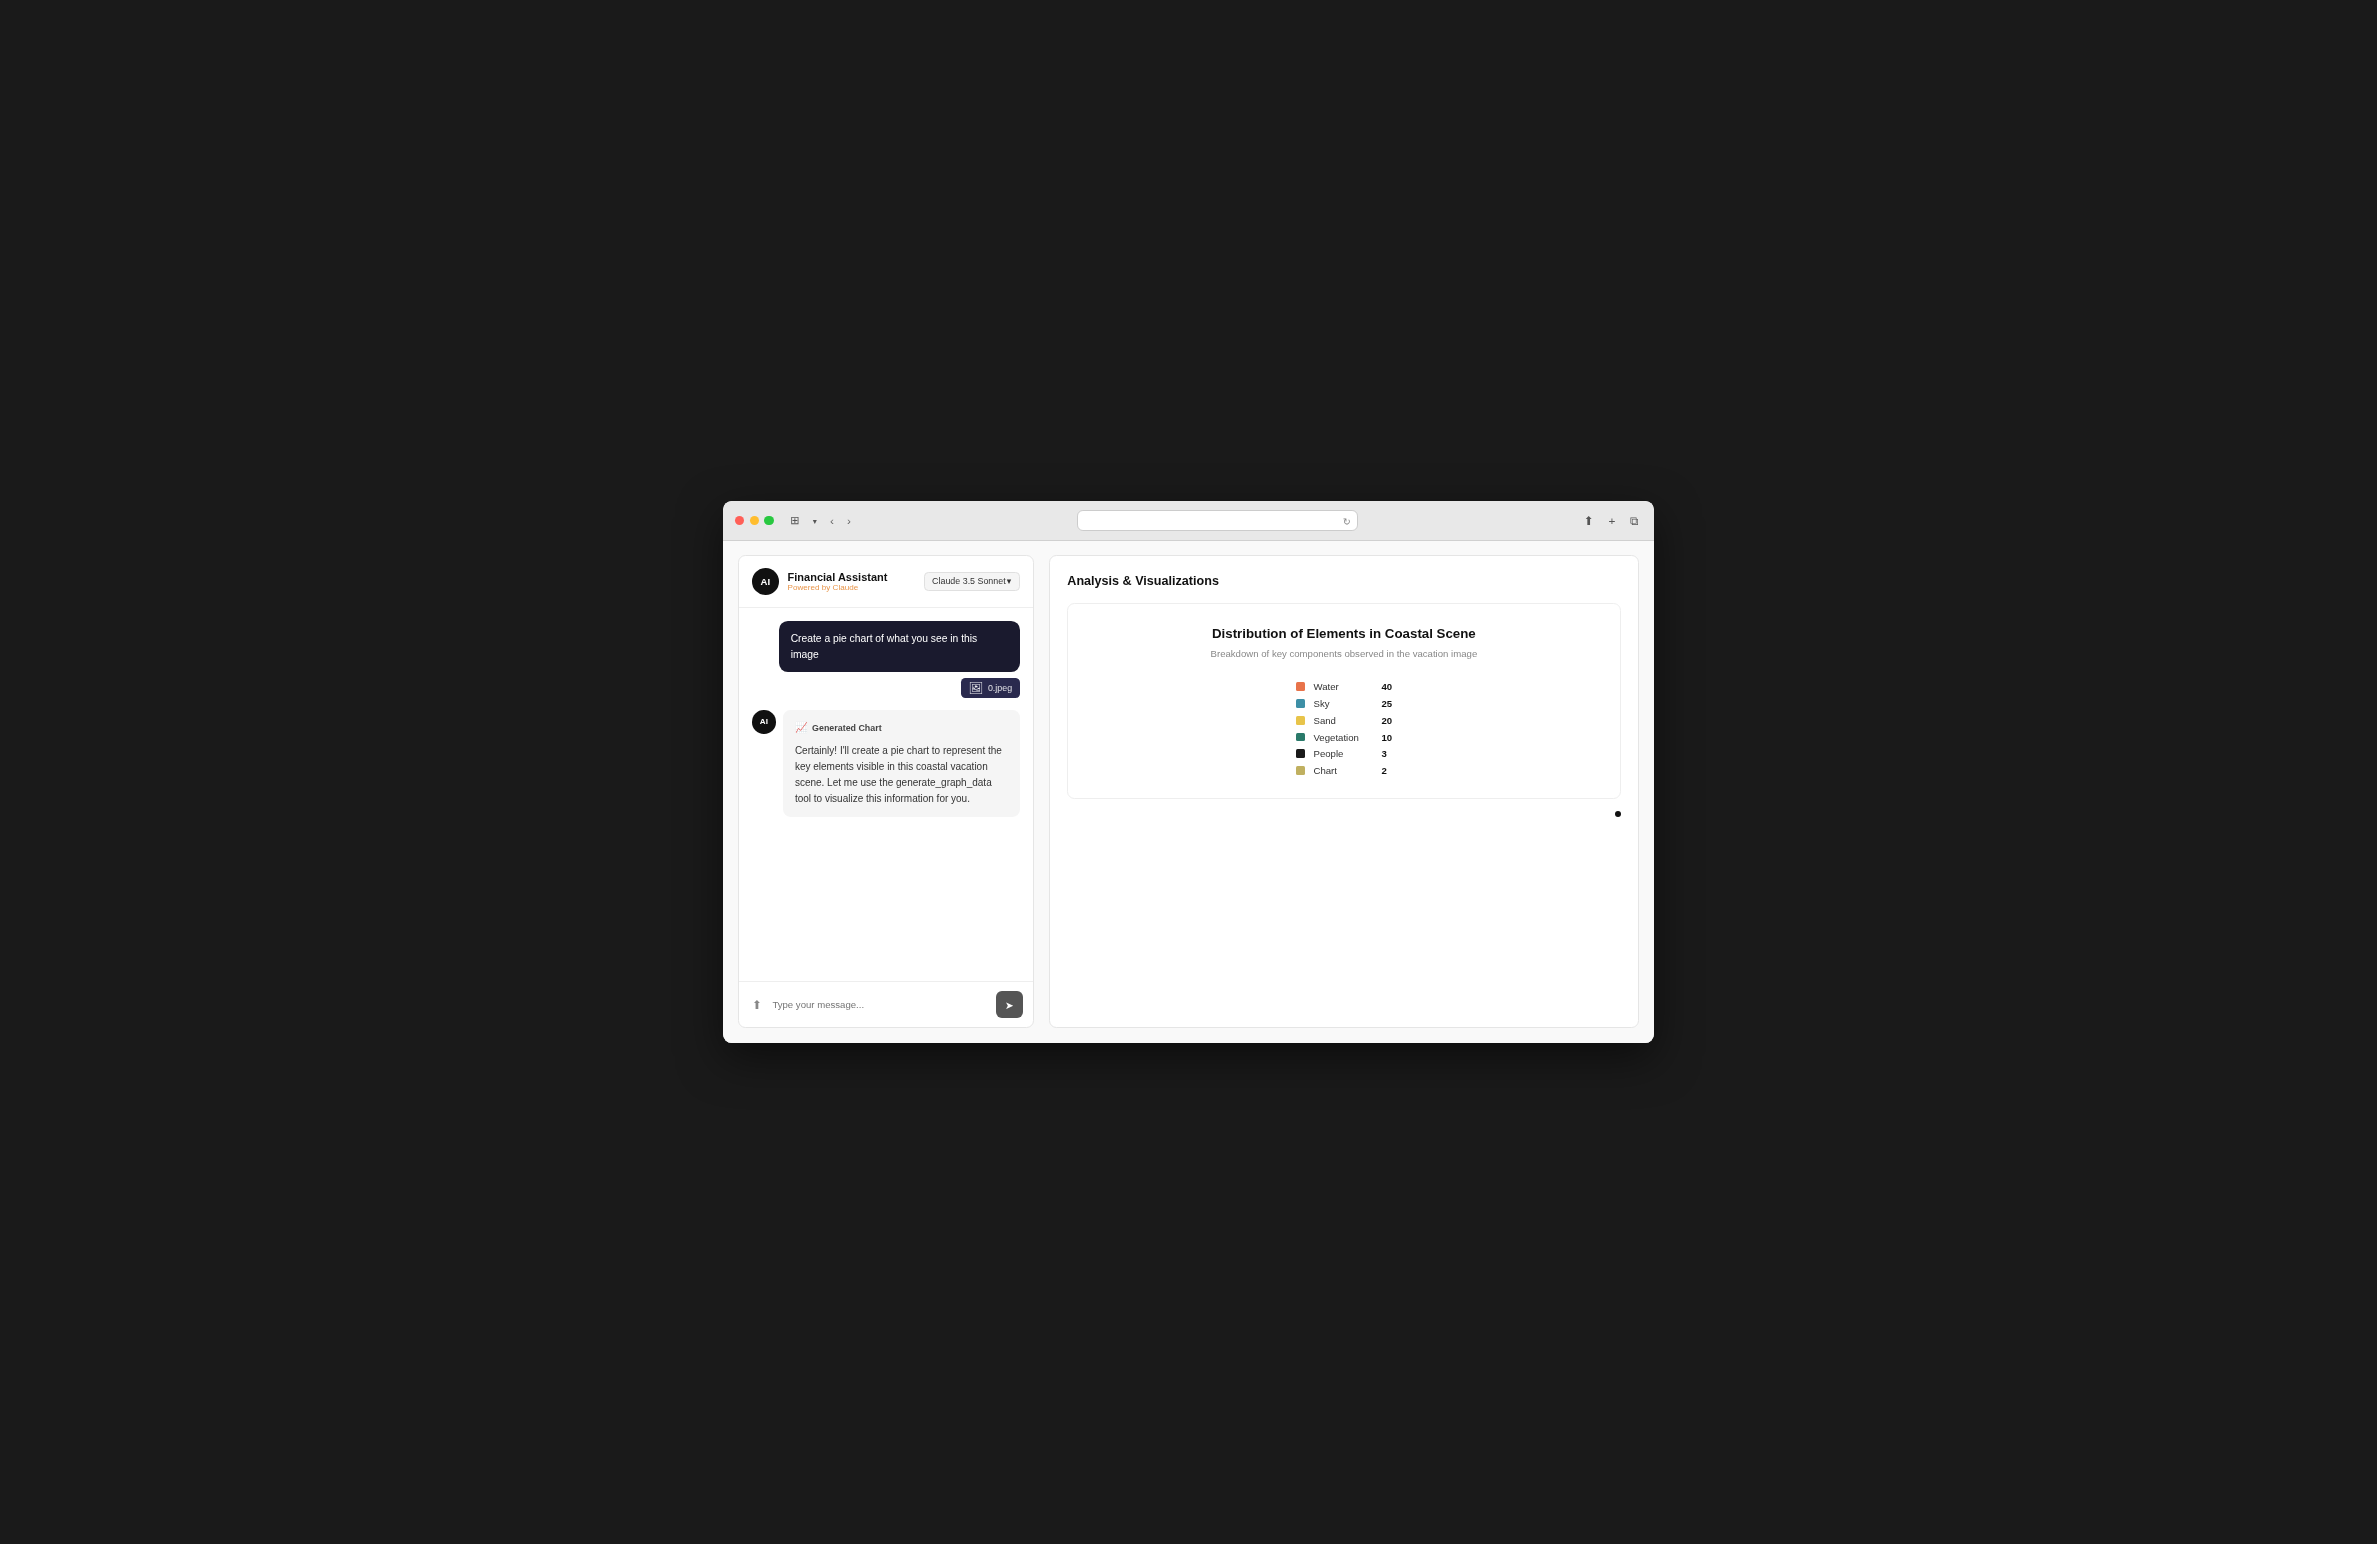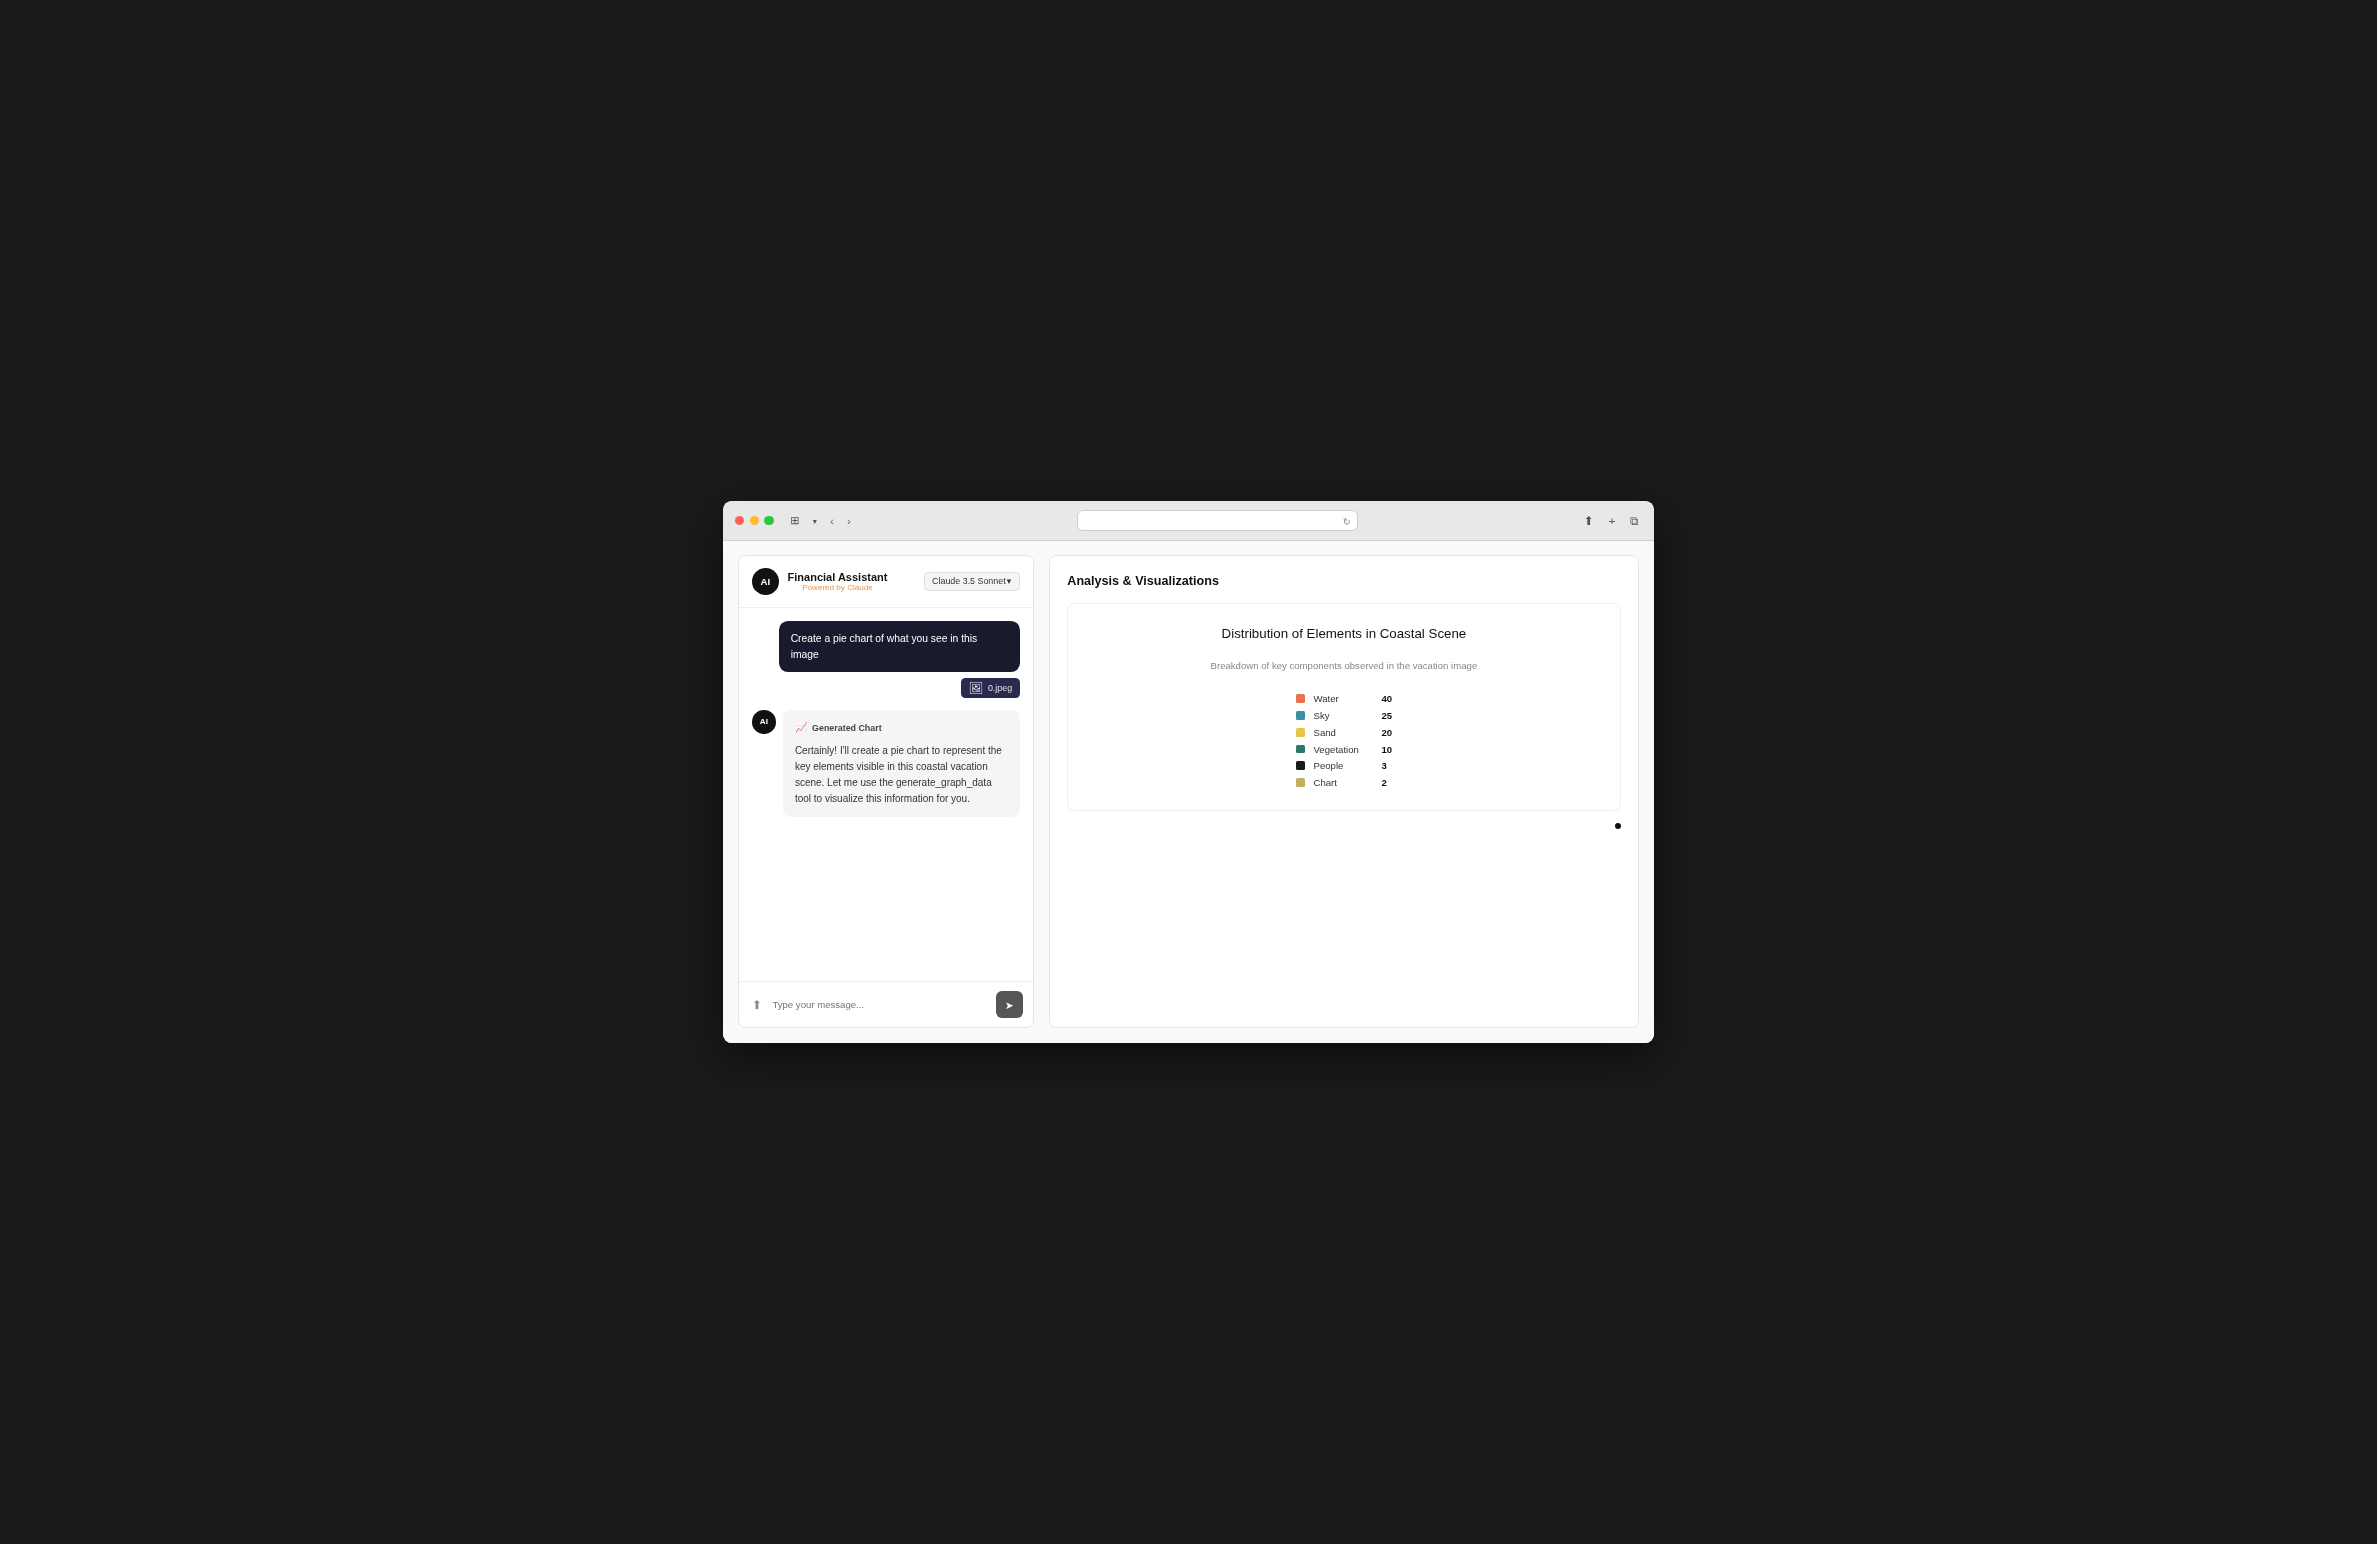--- a/index.html
+++ b/index.html
@@ -181,21 +181,20 @@
     }
     .chat-title {
       font-weight: 700;
       font-size: 11px;
       color: #111;
     }
     .chat-subtitle {
       font-size: 8.1px;
       color: #e8954a;
       margin-top: 0.7px;
-      text-align: center;
     }
     .model-selector {
       display: flex;
       align-items: center;
       gap: 1px;
       background: #f5f5f5;
       border: 0.7px solid #e0e0e0;
       border-radius: 4.4px;
       padding: 3.7px 7.4px;
       font-size: 8.9px;
@@ -323,24 +322,24 @@
       background: #fff;
       border: 0.7px solid #eee;
       border-radius: 7.4px;
       padding: 22px;
       display: flex;
       flex-direction: column;
       align-items: center;
     }
     .chart-heading {
       font-size: 13.3px;
-      font-weight: 400;
+      font-weight: 700;
       color: #111;
       text-align: center;
-      margin-bottom: 19px;
+      margin-bottom: 7px;
     }
     .chart-description {
       font-size: 9.6px;
       color: #888;
       text-align: center;
       margin-bottom: 22px;
     }
     .chart-area {
       display: flex;
       align-items: center;

